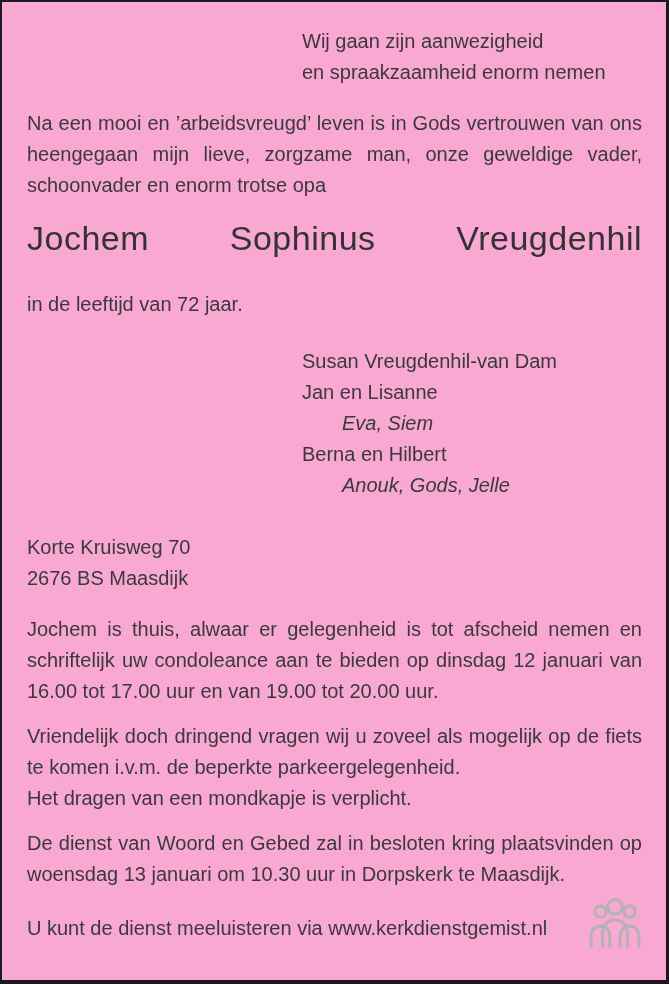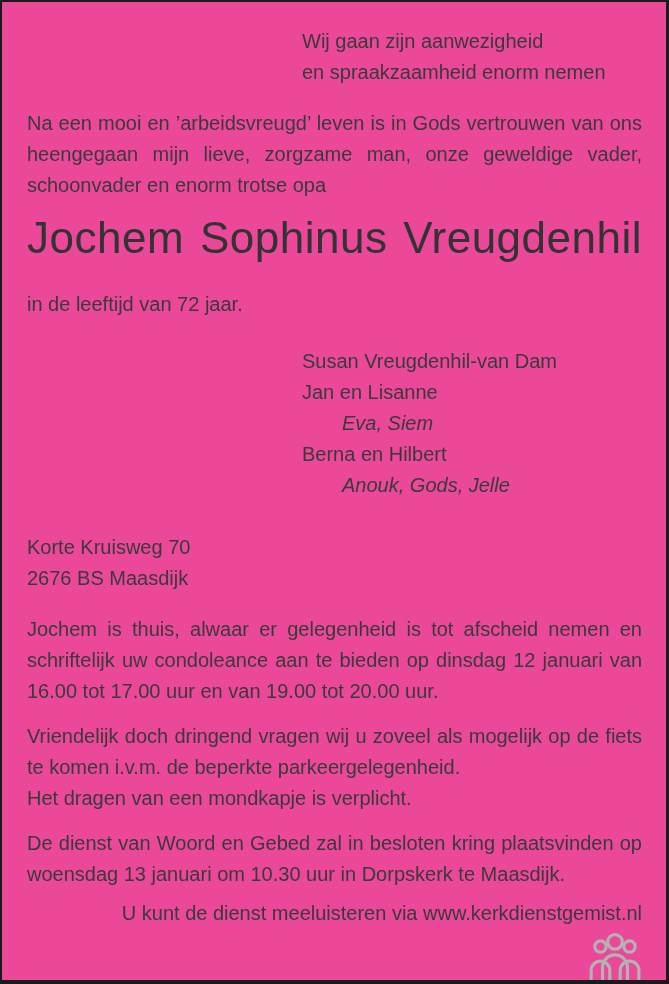--- a/index.html
+++ b/index.html
@@ -7,38 +7,38 @@
     padding: 0;
     background: #ffffff;
   }
   .notice {
     box-sizing: border-box;
     width: 669px;
     height: 984px;
     border: 2px solid #1a1a1a;
     border-right-width: 3px;
     border-bottom-width: 4px;
-    background: #ec4899;
+    background: #f9a8d4;
     padding: 12px 24px 10px 25px;
     overflow: hidden;
     font-family: "Liberation Sans", "DejaVu Sans", sans-serif;
     color: #3a3a3a;
     font-size: 20px;
     line-height: 31px;
   }
   .opening {
     margin: 12px 0 0 275px;
   }
   .intro {
     margin-top: 20px;
     text-align: justify;
   }
   .deceased-name {
     margin-top: 12px;
-    font-size: 44px;
+    font-size: 34px;
     line-height: 50px;
     font-weight: 300;
     letter-spacing: 0.5px;
     color: #333333;
     text-align: justify;
     text-align-last: justify;
     white-space: nowrap;
   }
   .age-line {
     margin-top: 26px;
@@ -58,21 +58,20 @@
   }
   .visiting { margin-top: 20px; }
   .bike { margin-top: 14px; }
   .mask-line { text-align: left; }
   .service { margin-top: 14px; }
   .listen-row {
     margin-top: 8px;
     display: flex;
     justify-content: space-between;
     align-items: flex-end;
-    flex-direction: column;
   }
   .listen-text {
     padding-bottom: 4px;
   }
   .logo {
     flex: 0 0 auto;
     width: 54px;
     height: 50px;
   }
 </style>

